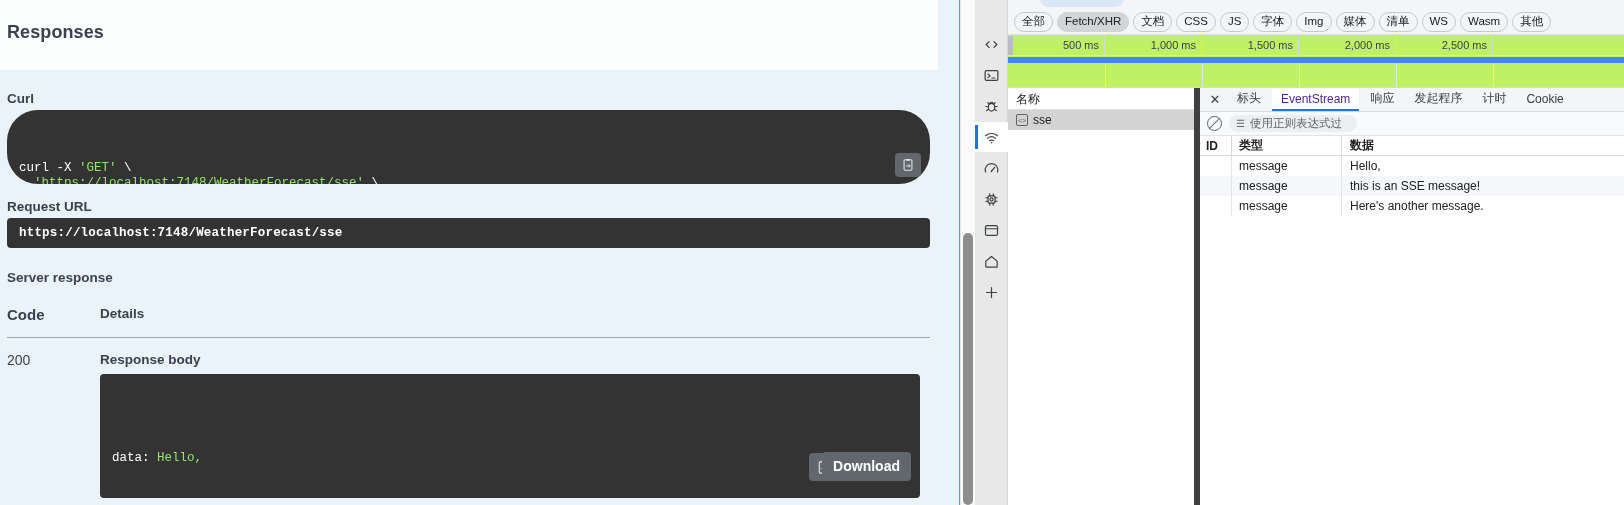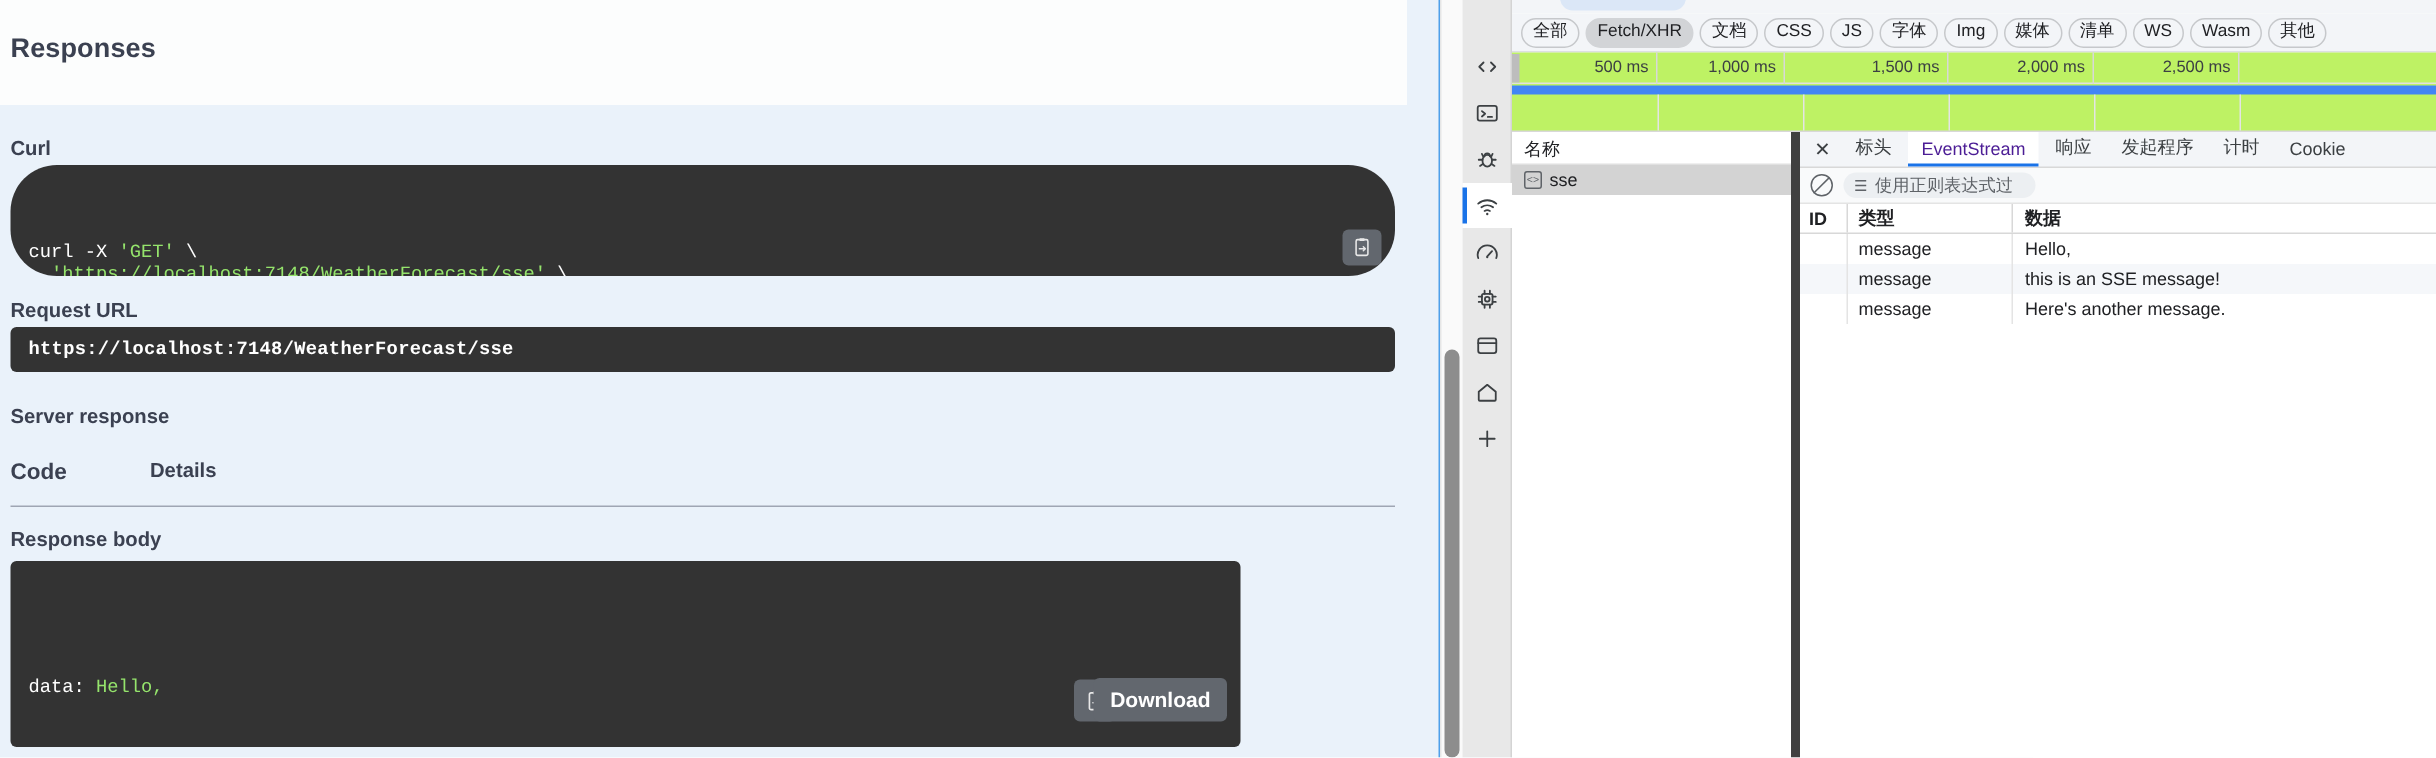--- a/index.html
+++ b/index.html
@@ -283,20 +283,21 @@
       <div class="code-block" id="url-block">https://localhost:7148/WeatherForecast/sse</div>
 
       <div class="sw-label" id="lbl-server">Server response</div>
 
       <div class="resp-table">
         <div class="resp-head">
           <div class="col-code">Code</div>
           <div class="col-det">Details</div>
         </div>
         <div class="resp-row">
+          <div class="col-code">200</div>
           <div class="col-det">
             <div class="rb-label">Response body</div>
             <div class="code-block" id="rbody-block">
               <div id="rbody-code"><div><span class="tok-w">data: </span><span class="tok-g">Hello,</span></div><div></div></div>
               <div class="copy-btn" id="rbody-copy">
                 <svg width="15" height="15" viewBox="0 0 16 16">
                   <rect x="3.5" y="2" width="9" height="12" rx="1.2" fill="none" stroke="#e8e8e8" stroke-width="1.2"></rect>
                   <rect x="6" y="1" width="4" height="2" rx="0.6" fill="#e8e8e8"></rect>
                   <path d="M6 9h4M9 7.5l1.6 1.5L9 10.5" fill="none" stroke="#e8e8e8" stroke-width="1.1" stroke-linecap="round" stroke-linejoin="round"></path>
                 </svg>
@@ -392,21 +393,21 @@
           <div class="fpill">清单</div>
           <div class="fpill">WS</div>
           <div class="fpill">Wasm</div>
           <div class="fpill">其他</div>
         </div>
 
       <div id="dt-timeline">
         <div id="tl-ruler">
           <div id="tl-handle"></div>
         <div class="tl-tick" style="left: 0px; width: 97px;">500 ms</div>
-            <div class="tl-tick" style="left: 85px; width: 97px; text-align: right;">1,000 ms</div>
+            <div class="tl-tick" style="left: 97px; width: 97px; text-align: right;">1,000 ms</div>
             <div class="tl-tick" style="left: 194px; width: 97px;">1,500 ms</div>
             <div class="tl-tick" style="left: 291px; width: 97px;">2,000 ms</div>
             <div class="tl-tick" style="left: 388px; width: 97px;">2,500 ms</div>
           </div>
         <div id="tl-bar"></div>
       <div class="tl-gridline" style="left: 97px;"></div>
           <div class="tl-gridline" style="left: 194px;"></div>
           <div class="tl-gridline" style="left: 291px;"></div>
           <div class="tl-gridline" style="left: 388px;"></div>
           <div class="tl-gridline" style="left: 485px;"></div>

